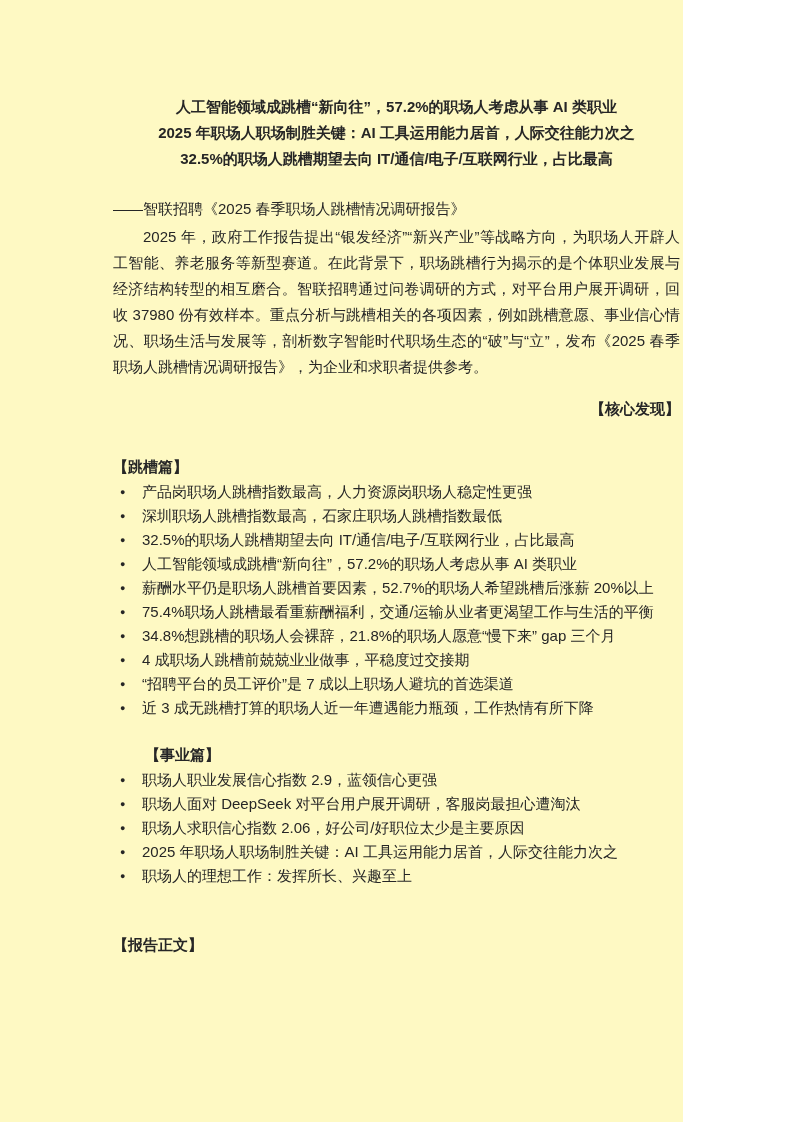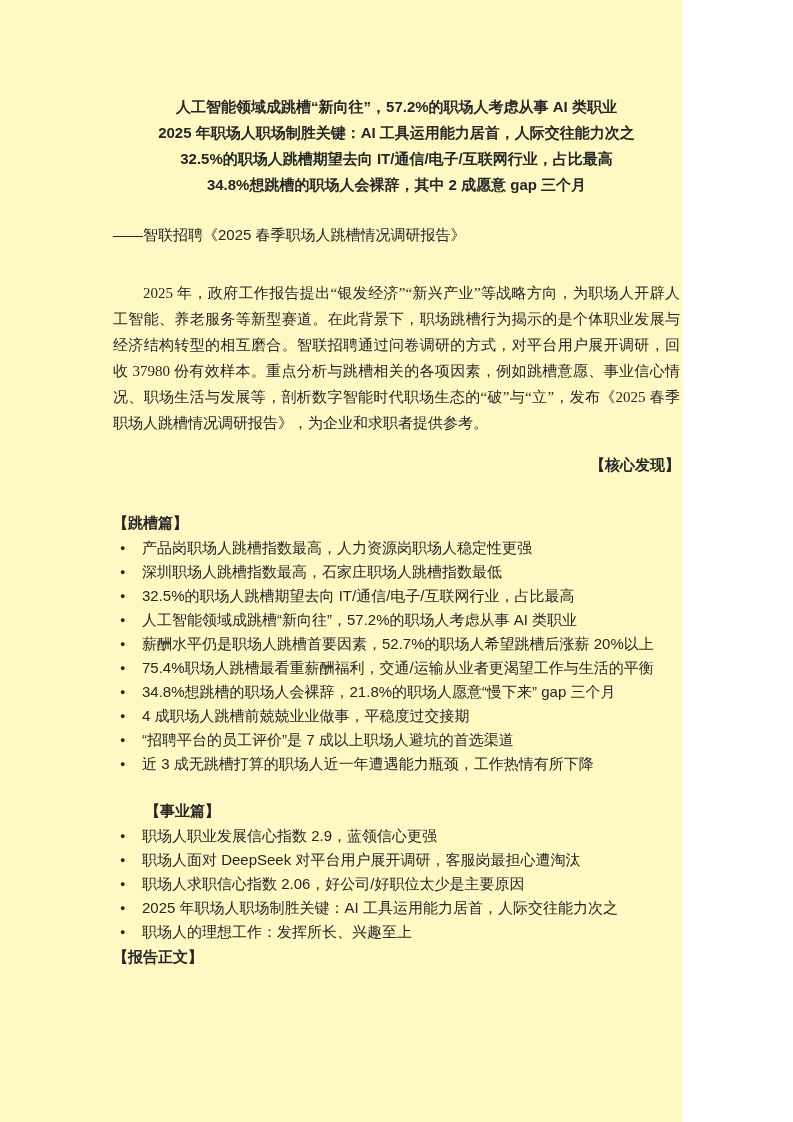--- a/index.html
+++ b/index.html
@@ -14,50 +14,48 @@
   }
   .content{
     position:absolute;
     left:113px;top:94px;
     width:567px;
   }
   .doc-title{font-weight:700;text-align:center;line-height:26px;}
   .doc-title .t-line{white-space:nowrap;}
   .byline{text-align:left;line-height:26px;margin-top:24px;}
   .intro{
-    margin-top:32px;
+    margin-top:2px;
     line-height:26px;
     text-align:justify;
     text-indent:2em;
-    font-family:Liberation Serif, serif;
   }
   .sec-header{font-weight:700;line-height:26px;}
   .sec-core{margin-top:16px;text-align:right;}
   .sec-hop{margin-top:32px;}
   .sec-career{margin-top:22px;margin-left:32px;}
-  .sec-report{}
+  .sec-report{margin-top:44px;}
   ul.bullets{list-style:none;margin:0;padding:0;}
   ul.bullets li{display:flex;line-height:24px;}
   .dot{
     flex:none;width:22px;padding-left:7px;
     font-size:9px;line-height:24px;color:#262626;
   }
   .b-text{flex:1;}
 </style>
 </head>
 <body>
 
 <div class="page">
   <div class="content">
 
     <div class="doc-title">
       <div class="t-line">人工智能领域成跳槽“新向往”，57.2%的职场人考虑从事 AI 类职业</div>
       <div class="t-line">2025 年职场人职场制胜关键：AI 工具运用能力居首，人际交往能力次之</div>
       <div class="t-line">32.5%的职场人跳槽期望去向 IT/通信/电子/互联网行业，占比最高</div>
-      <div class="t-line">34.8%想跳槽的职场人会裸辞，其中 2 成愿意 gap 三个月</div>
     </div>
 
     <div class="byline">——智联招聘《2025 春季职场人跳槽情况调研报告》</div>
 
     <p class="intro">2025 年，政府工作报告提出“银发经济”“新兴产业”等战略方向，为职场人开辟人工智能、养老服务等新型赛道。在此背景下，职场跳槽行为揭示的是个体职业发展与经济结构转型的相互磨合。智联招聘通过问卷调研的方式，对平台用户展开调研，回收 37980 份有效样本。重点分析与跳槽相关的各项因素，例如跳槽意愿、事业信心情况、职场生活与发展等，剖析数字智能时代职场生态的“破”与“立”，发布《2025 春季职场人跳槽情况调研报告》，为企业和求职者提供参考。</p>
 
     <div class="sec-header sec-core">【核心发现】</div>
 
     <div class="sec-header sec-hop">【跳槽篇】</div>
     <ul class="bullets">

